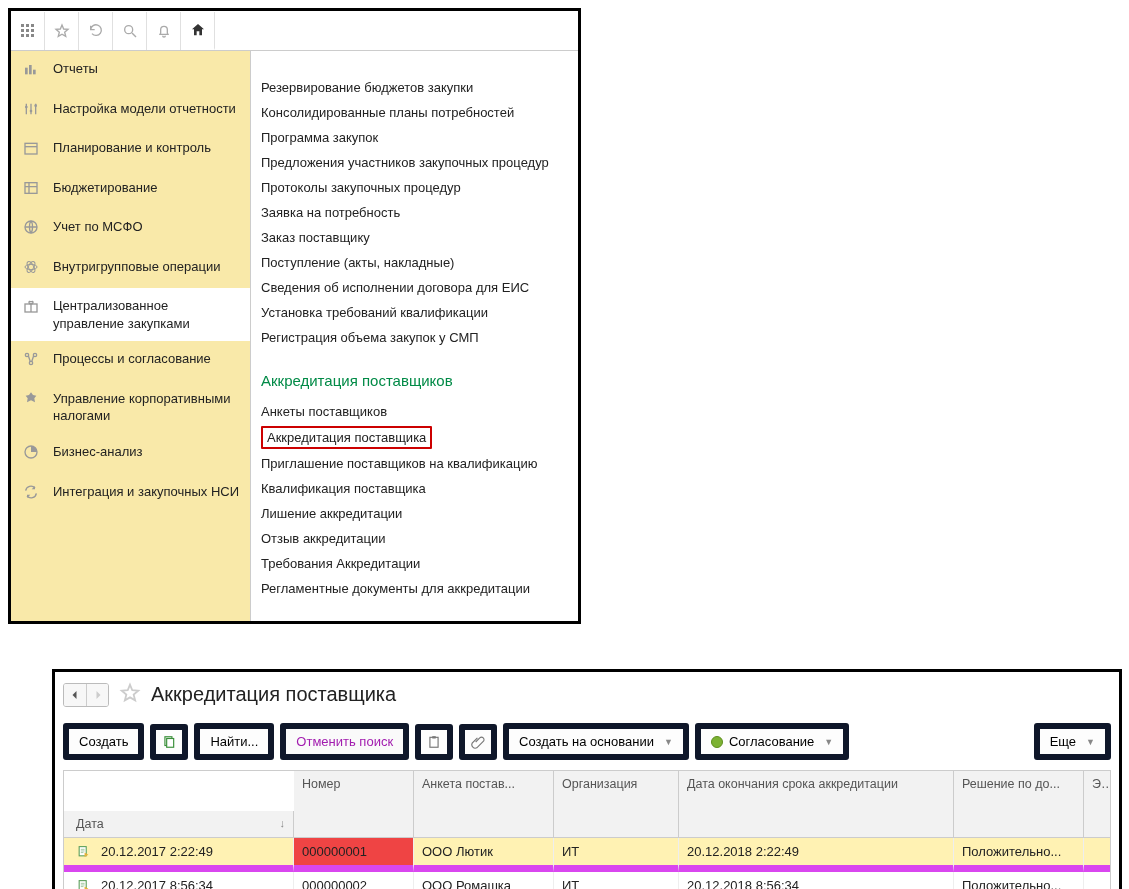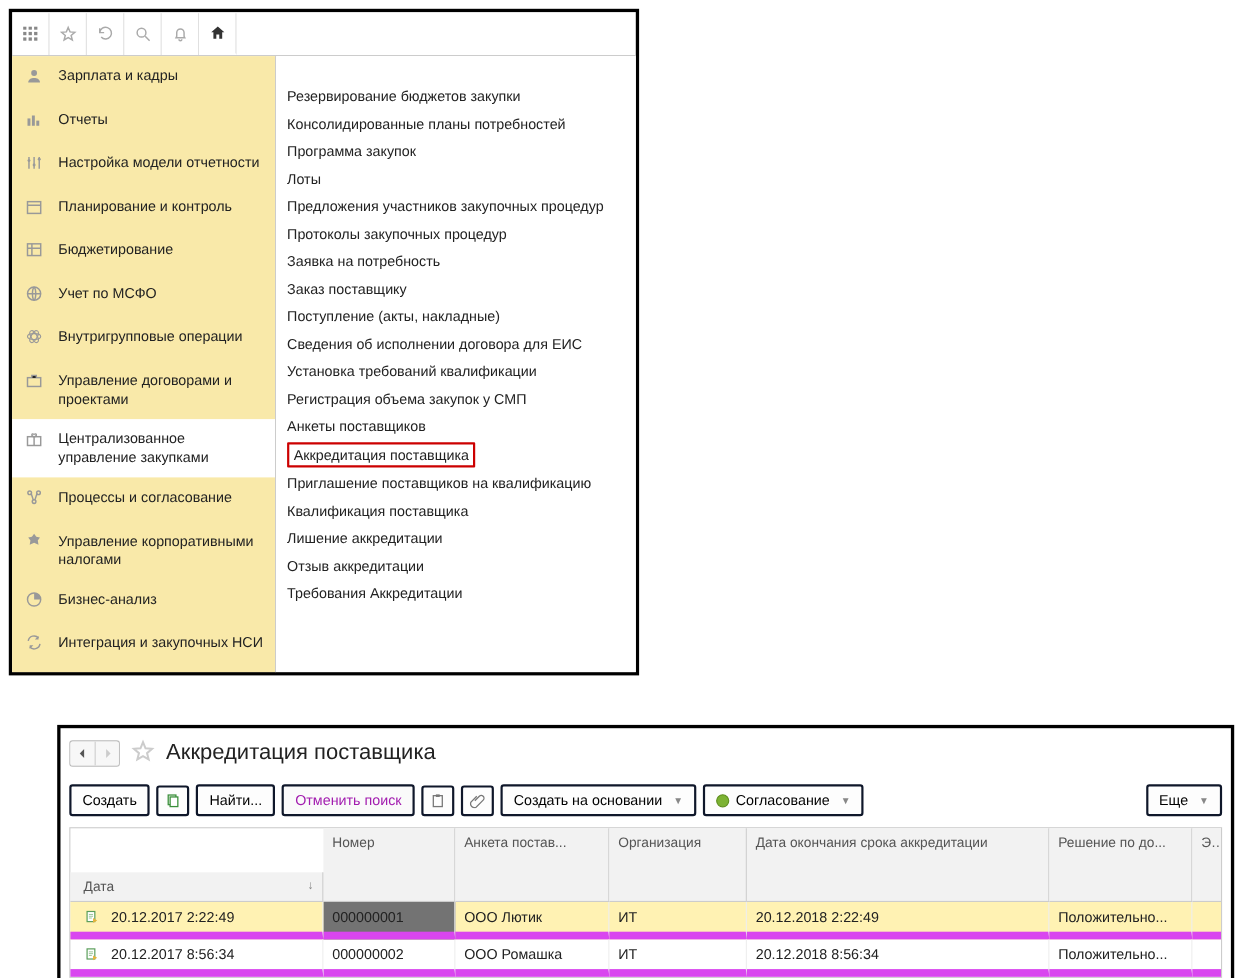--- a/index.html
+++ b/index.html
@@ -29,41 +29,41 @@
   .win2-inner { padding: 10px 8px; }
   .titlebar { display: flex; align-items: center; gap: 10px; margin-bottom: 16px; }
   .navbtns { display: flex; border: 1px solid #bbb; border-radius: 3px; overflow: hidden; }
   .navbtn { width: 22px; height: 22px; display: flex; align-items: center; justify-content: center; background: #f7f7f7; color: #555; cursor: pointer; }
   .navbtn + .navbtn { border-left: 1px solid #ccc; }
   .navbtn.disabled { color: #ccc; cursor: default; }
   .star-big { color: #ccc; }
   .page-title { font-size: 20px; font-weight: normal; }
 
   .cmdbar { display: flex; align-items: center; gap: 6px; margin-bottom: 10px; }
-  .btn { border: 2px solid #0f172a; background: #fdfdfd; border-radius: 3px; padding: 5px 10px; cursor: pointer; font-size: 13px; display: inline-flex; align-items: center; gap: 6px; }
+  .btn { border: 6px solid #0f172a; background: #fdfdfd; border-radius: 3px; padding: 5px 10px; cursor: pointer; font-size: 13px; display: inline-flex; align-items: center; gap: 6px; }
   .btn.icon-only { padding: 5px 6px; }
   .btn.disabled { color: #a21caf; cursor: default; background: #fafafa; }
   .cmd-spacer { flex: 1; }
   .caret { font-size: 9px; color: #888; margin-left: 4px; }
   .status-dot { width: 12px; height: 12px; border-radius: 50%; background: #7cb233; border: 1px solid #5e8e1d; display: inline-block; }
 
   .grid { border: 1px solid #ccc; }
   .grid-head, .grid-row { display: flex; }
   .grid-head .gc { background: #f2f2f2; border-bottom: 1px solid #ccc; border-right: 1px solid #ccc; padding: 6px 8px; color: #555; font-size: 12.5px; white-space: nowrap; overflow: hidden; text-overflow: ellipsis; }
   .grid-row .gc { border-bottom: 7px solid #d946ef; border-right: 1px solid #eee; padding: 6px 8px; white-space: nowrap; overflow: hidden; text-overflow: ellipsis; display: flex; align-items: center; }
   .grid-row .gc:last-child, .grid-head .gc:last-child { border-right: none; }
   .gc.c0 { width: 230px; padding-left: 12px; position: relative; }
   .gc.c1 { width: 120px; }
   .gc.c2 { width: 140px; }
   .gc.c3 { width: 125px; }
   .gc.c4 { width: 275px; }
   .gc.c5 { width: 130px; }
   .gc.c6 { flex: 1; }
   .grid-row.active { background: #fff2b3; }
-  .grid-row.active .gc.c1 { background: #737373; }
+  .grid-row.active .gc.c1 { background: #ef4444; }
   .row-icon { width: 15px; height: 13px; margin-right: 10px; }
   .sort-arrow { font-size: 11px; color: #888; margin-left: auto; }
   .grid-head .gc.c0 { display: flex; margin-top: 40px; }
 
 </style>
 </head>
 <body>
 
 <div class="win1">
 
@@ -108,27 +108,20 @@
       <svg width="16" height="16" viewBox="0 0 24 24">
           <path fill="#333" d="M12 3l9 8h-3v9h-4v-6h-4v6H6v-9H3z"></path>
         </svg>
     </div>
   </div>
 
   <div class="two-col">
     <div class="sidebar">
       <div class="sidebar-item">
         <span class="sicon"><svg width="16" height="16" viewBox="0 0 24 24">
-              <circle cx="12" cy="8" r="4" fill="#999"></circle>
-              <path fill="#999" d="M4 21c0-4 4-6 8-6s8 2 8 6z"></path>
-            </svg></span>
-        <span class="label">Зарплата и кадры</span>
-      </div>
-      <div class="sidebar-item">
-        <span class="sicon"><svg width="16" height="16" viewBox="0 0 24 24">
               <rect x="3" y="10" width="4" height="10" fill="#999"></rect>
               <rect x="9" y="6" width="4" height="14" fill="#999"></rect>
               <rect x="15" y="13" width="4" height="7" fill="#999"></rect>
             </svg></span>
         <span class="label">Отчеты</span>
       </div>
       <div class="sidebar-item">
         <span class="sicon"><svg width="16" height="16" viewBox="0 0 24 24">
               <path stroke="#999" stroke-width="2" d="M5 4v16M12 4v16M19 4v16"></path>
               <circle cx="5" cy="9" r="2" fill="#999"></circle>
@@ -159,27 +152,20 @@
         <span class="label">Учет по МСФО</span>
       </div>
       <div class="sidebar-item">
         <span class="sicon"><svg width="16" height="16" viewBox="0 0 24 24">
               <ellipse cx="12" cy="12" rx="9" ry="4" fill="none" stroke="#999" stroke-width="1.5"></ellipse>
               <ellipse cx="12" cy="12" rx="9" ry="4" fill="none" stroke="#999" stroke-width="1.5" transform="rotate(60 12 12)"></ellipse>
               <ellipse cx="12" cy="12" rx="9" ry="4" fill="none" stroke="#999" stroke-width="1.5" transform="rotate(-60 12 12)"></ellipse>
             </svg></span>
         <span class="label">Внутригрупповые операции</span>
       </div>
-      <div class="sidebar-item">
-        <span class="sicon"><svg width="16" height="16" viewBox="0 0 24 24">
-              <rect x="3" y="8" width="18" height="12" fill="none" stroke="#999" stroke-width="2"></rect>
-              <path stroke="#999" stroke-width="2" d="M9 8V5h6v3"></path>
-            </svg></span>
-        <span class="label">Управление договорами и проектами</span>
-      </div>
       <div class="sidebar-item active">
         <span class="sicon"><svg width="16" height="16" viewBox="0 0 24 24">
               <rect x="3" y="9" width="18" height="12" fill="none" stroke="#999" stroke-width="2"></rect>
               <line x1="12" y1="9" x2="12" y2="21" stroke="#999" stroke-width="2"></line>
               <path stroke="#999" stroke-width="2" fill="none" d="M12 9c-4 0-4-6 0-3M12 9c4 0 4-6 0-3"></path>
             </svg></span>
         <span class="label">Централизованное управление закупками</span>
       </div>
       <div class="sidebar-item">
         <span class="sicon"><svg width="16" height="16" viewBox="0 0 24 24">
@@ -209,38 +195,39 @@
               <path fill="#999" d="M18 3v5h-5zM6 21v-5h5z"></path>
             </svg></span>
         <span class="label">Интеграция и закупочных НСИ</span>
       </div>
     </div>
 
     <div class="menu-col">
       <span class="mlink">Резервирование бюджетов закупки</span>
       <span class="mlink">Консолидированные планы потребностей</span>
       <span class="mlink">Программа закупок</span>
-      <span class="mlink">Лоты</span>
       <span class="mlink">Предложения участников закупочных процедур</span>
       <span class="mlink">Протоколы закупочных процедур</span>
       <span class="mlink">Заявка на потребность</span>
       <span class="mlink">Заказ поставщику</span>
       <span class="mlink">Поступление (акты, накладные)</span>
       <span class="mlink">Сведения об исполнении договора для ЕИС</span>
       <span class="mlink">Установка требований квалификации</span>
       <span class="mlink">Регистрация объема закупок у СМП</span>
 
+      <div class="sect-head">Аккредитация поставщиков</div>
 
       <span class="mlink">Анкеты поставщиков</span>
       <span class="mlink highlighted">Аккредитация поставщика</span>
       <span class="mlink">Приглашение поставщиков на квалификацию</span>
       <span class="mlink">Квалификация поставщика</span>
       <span class="mlink">Лишение аккредитации</span>
       <span class="mlink">Отзыв аккредитации</span>
       <span class="mlink">Требования Аккредитации</span>
+      <span class="mlink">Регламентные документы для аккредитации</span>
     </div>
   </div>
 </div>
 
 <div class="win2">
   <div class="win2-inner">
 
     <div class="titlebar">
       <div class="navbtns">
         <div class="navbtn">

